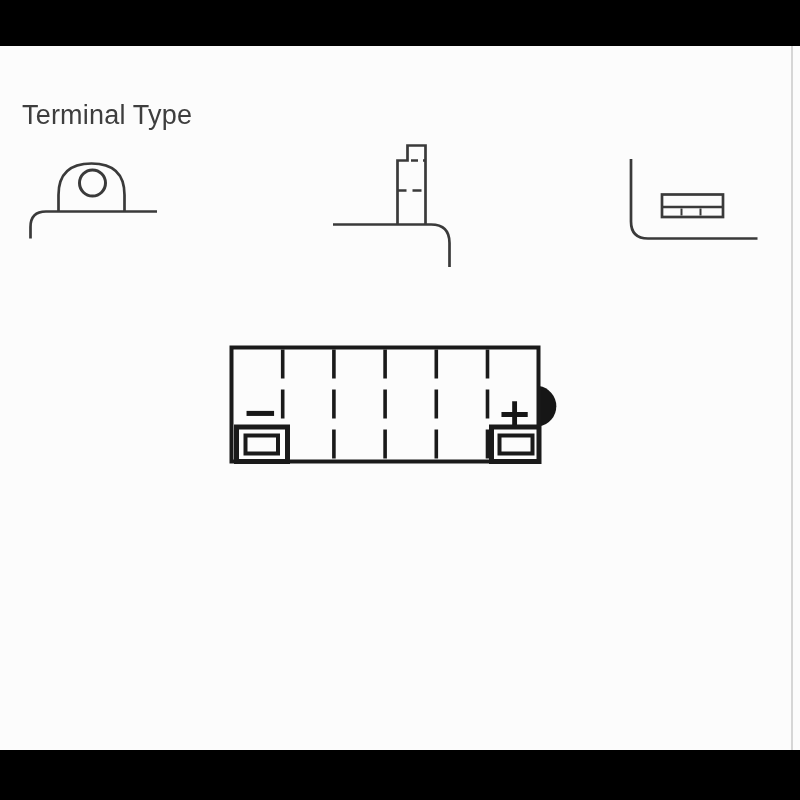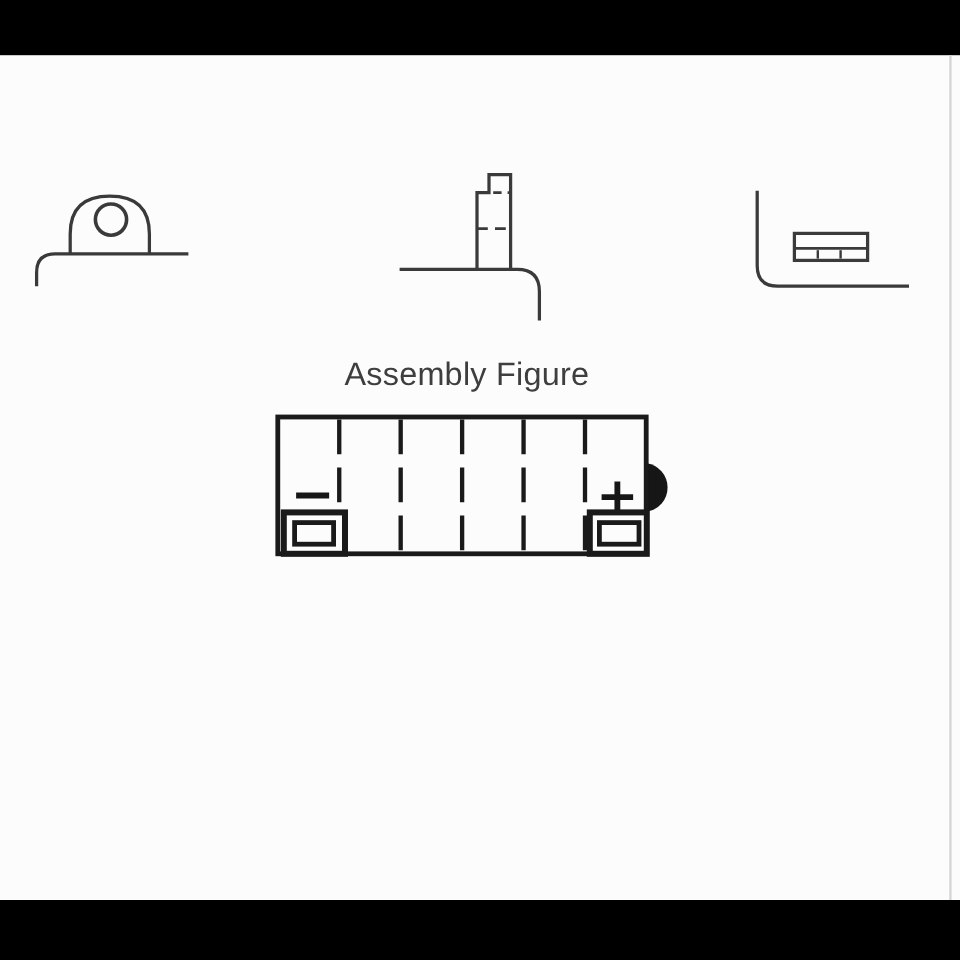--- a/index.html
+++ b/index.html
@@ -40,22 +40,22 @@
     fill:#161616;
   }
 </style>
 </head>
 <body>
 
 <div class="stage">
 
   <div class="letterbox top"></div>
 
+  <div class="heading terminal">Terminal Type</div>
 
-  <div class="heading assembly">Assembly Figure</div>
 
   <svg class="diagram-layer" viewBox="0 0 800 800" width="800" height="800">
 
     <g fill="none" stroke="#3a3a3a" stroke-width="2.7">
       <path d="M157,211.5 H46 Q30.5,211.5 30.5,227 V238.5"></path>
       <path d="M58.5,211.5 V195 Q58.5,163.5 91.5,163.5 Q124.5,163.5 124.5,195 V211.5"></path>
       <circle cx="92.5" cy="183" r="13" stroke-width="3"></circle>
     </g>
 
     <g fill="none" stroke="#3a3a3a" stroke-width="2.7">

